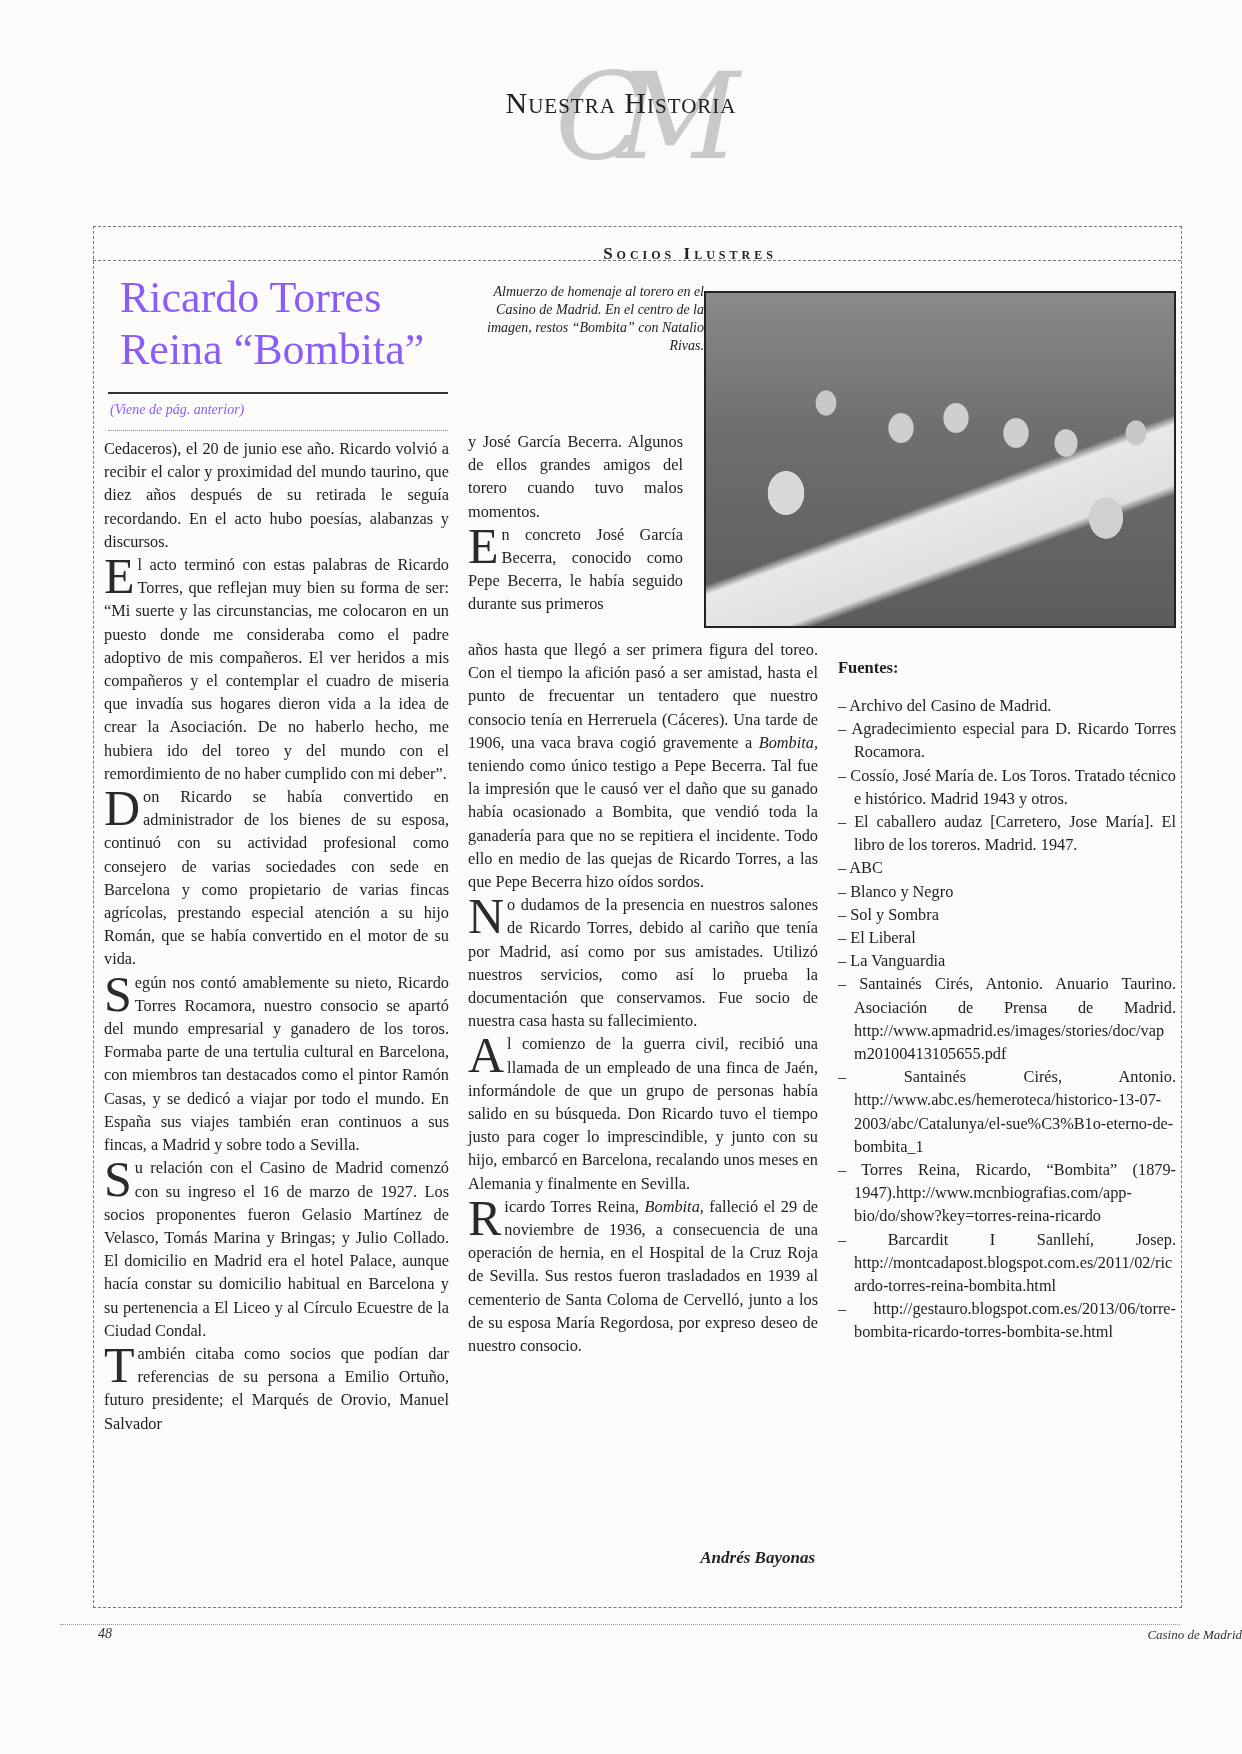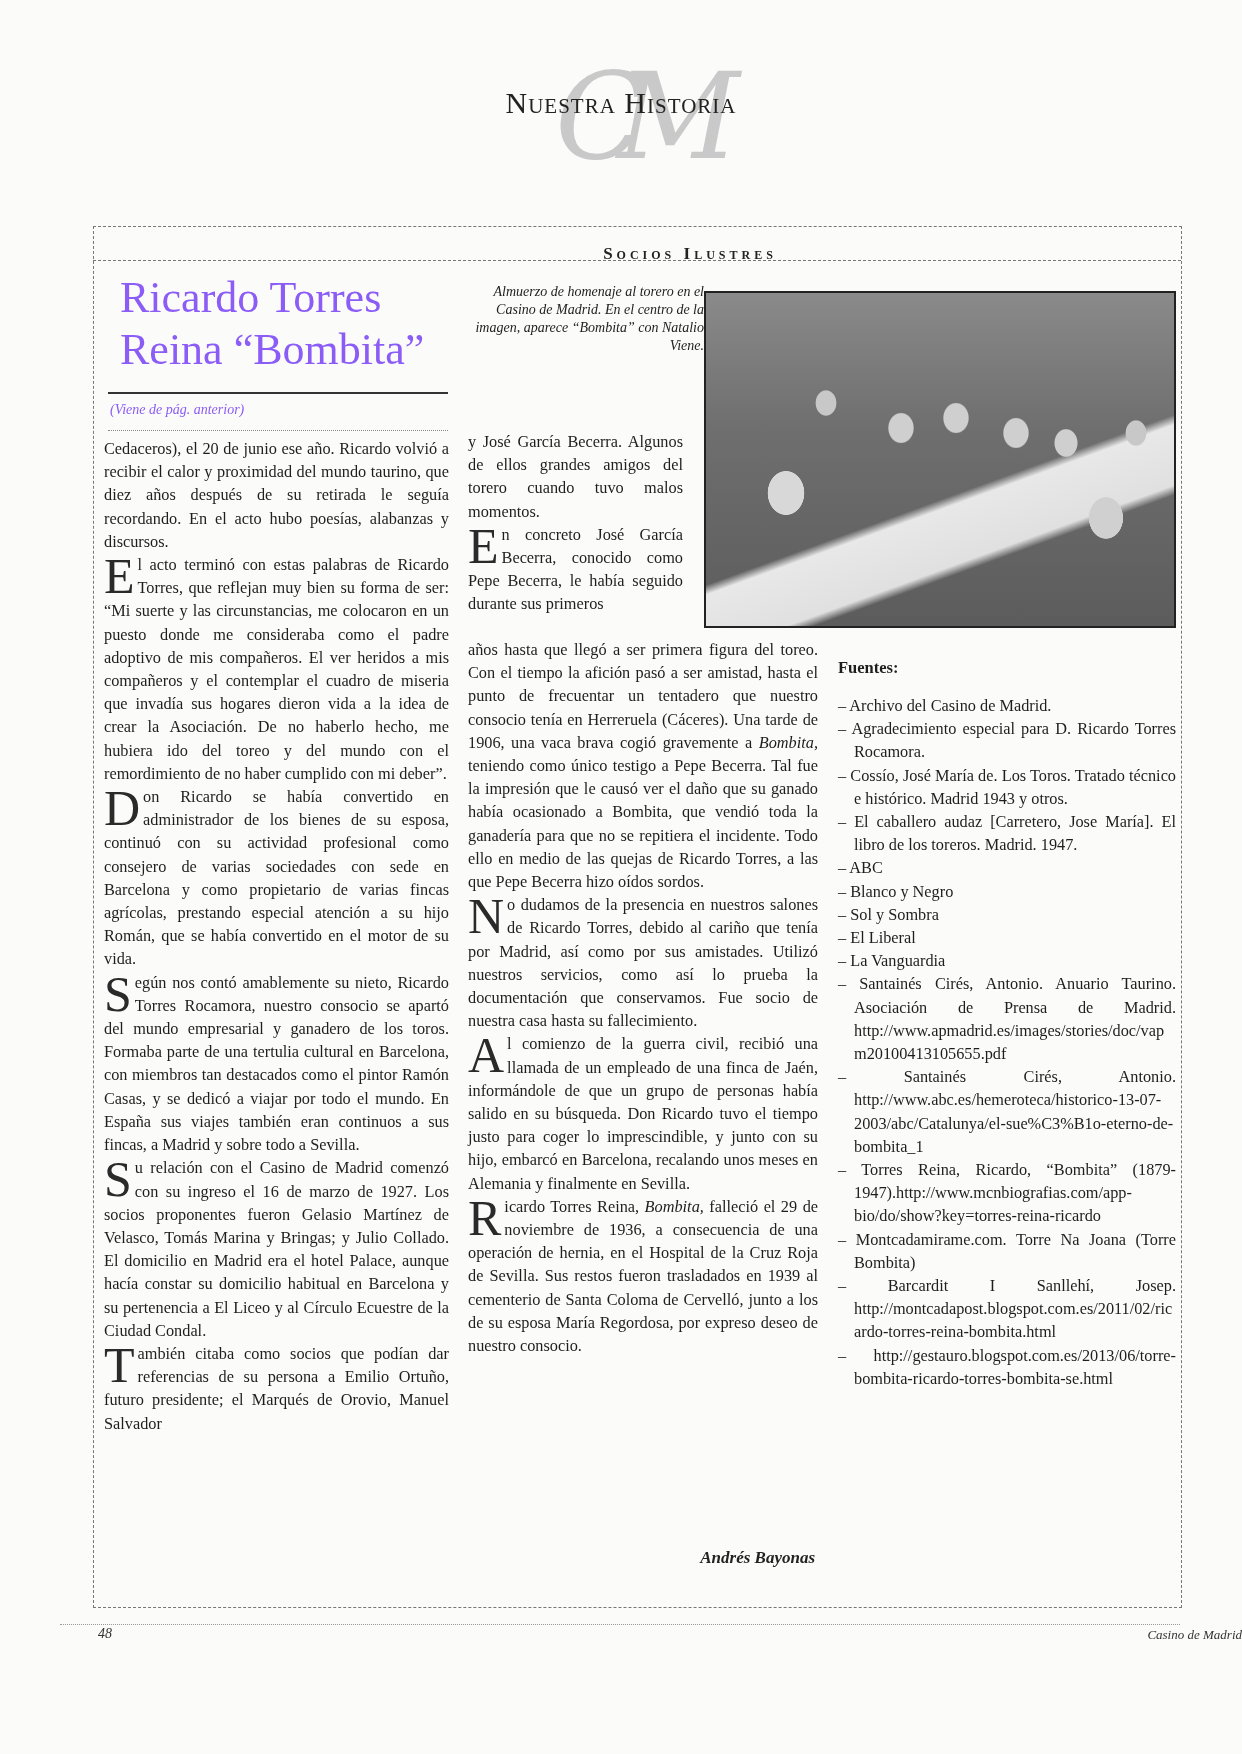--- a/index.html
+++ b/index.html
@@ -108,21 +108,21 @@
 <div class="rubric">Socios Ilustres</div>
 
 <h1 class="title" style="margin:0;font-weight:normal;">
   <span>Ricardo Torres</span><br>
   <span>Reina “Bombita”</span>
 </h1>
 <div class="title-rule"></div>
 <div class="viene">(Viene de pág. anterior)</div>
 <div class="viene-rule"></div>
 
-<div class="caption">Almuerzo de homenaje al torero en el Casino de Madrid. En el centro de la imagen, aparece “Bombita” con Natalio Viene.</div>
+<div class="caption">Almuerzo de homenaje al torero en el Casino de Madrid. En el centro de la imagen, restos “Bombita” con Natalio Rivas.</div>
 <div class="photo" title="Historic photograph of a tribute lunch at the Casino de Madrid"></div>
 
 <div class="col col-left" id="col-left">
     <p><span>Cedaceros), el 20 de junio ese año. Ricardo volvió a recibir el calor y proximidad del mundo taurino, que diez años después de su retirada le seguía recordando. En el acto hubo poesías, alabanzas y discursos.</span></p>
     <p><span class="dropcap">E</span><span>l acto terminó con estas palabras de Ricardo Torres, que reflejan muy bien su forma de ser: “Mi suerte y las circunstancias, me colocaron en un puesto donde me consideraba como el padre adoptivo de mis compañeros. El ver heridos a mis compañeros y el contemplar el cuadro de miseria que invadía sus hogares dieron vida a la idea de crear la Asociación. De no haberlo hecho, me hubiera ido del toreo y del mundo con el remordimiento de no haber cumplido con mi deber”.</span></p>
     <p><span class="dropcap">D</span><span>on Ricardo se había convertido en administrador de los bienes de su esposa, continuó con su actividad profesional como consejero de varias sociedades con sede en Barcelona y como propietario de varias fincas agrícolas, prestando especial atención a su hijo Román, que se había convertido en el motor de su vida.</span></p>
     <p><span class="dropcap">S</span><span>egún nos contó amablemente su nieto, Ricardo Torres Rocamora, nuestro consocio se apartó del mundo empresarial y ganadero de los toros. Formaba parte de una tertulia cultural en Barcelona, con miembros tan destacados como el pintor Ramón Casas, y se dedicó a viajar por todo el mundo. En España sus viajes también eran continuos a sus fincas, a Madrid y sobre todo a Sevilla.</span></p>
     <p><span class="dropcap">S</span><span>u relación con el Casino de Madrid comenzó con su ingreso el 16 de marzo de 1927. Los socios proponentes fueron Gelasio Martínez de Velasco, Tomás Marina y Bringas; y Julio Collado. El domicilio en Madrid era el hotel Palace, aunque hacía constar su domicilio habitual en Barcelona y su pertenencia a El Liceo y al Círculo Ecuestre de la Ciudad Condal.</span></p>
     <p><span class="dropcap">T</span><span>ambién citaba como socios que podían dar referencias de su persona a Emilio Ortuño, futuro presidente; el Marqués de Orovio, Manuel Salvador</span></p>
   </div>
@@ -151,20 +151,19 @@
     <li>Cossío, José María de. Los Toros. Tratado técnico e histórico. Madrid 1943 y otros.</li>
     <li>El caballero audaz [Carretero, Jose María]. El libro de los toreros. Madrid. 1947.</li>
     <li>ABC</li>
     <li>Blanco y Negro</li>
     <li>Sol y Sombra</li>
     <li>El Liberal</li>
     <li>La Vanguardia</li>
     <li>Santainés Cirés, Antonio. Anuario Taurino. Asociación de Prensa de Madrid. http://www.apmadrid.es/images/stories/doc/vapm20100413105655.pdf</li>
     <li>Santainés Cirés, Antonio. http://www.abc.es/hemeroteca/historico-13-07-2003/abc/Catalunya/el-sue%C3%B1o-eterno-de-bombita_1</li>
     <li>Torres Reina, Ricardo, “Bombita” (1879-1947).http://www.mcnbiografias.com/app-bio/do/show?key=torres-reina-ricardo</li>
-    <li>Montcadamirame.com. Torre Na Joana (Torre Bombita)</li>
     <li>Barcardit I Sanllehí, Josep. http://montcadapost.blogspot.com.es/2011/02/ricardo-torres-reina-bombita.html</li>
     <li>http://gestauro.blogspot.com.es/2013/06/torre-bombita-ricardo-torres-bombita-se.html</li>
   </ul>
 
 <div class="footer-rule"></div>
 <div class="page-num">48</div>
 <div class="footer-title">Casino de Madrid</div>
 
 </body></html>

